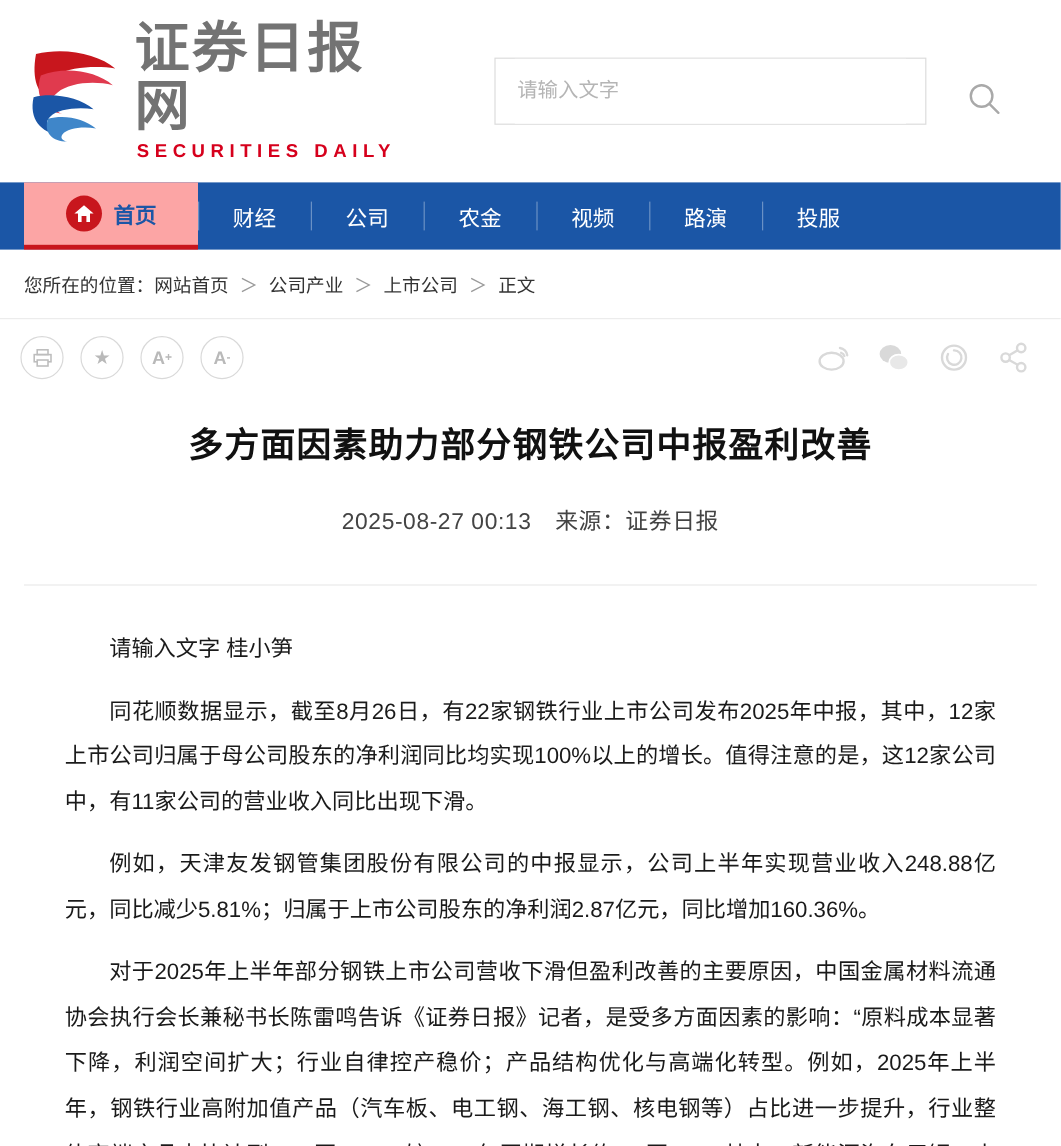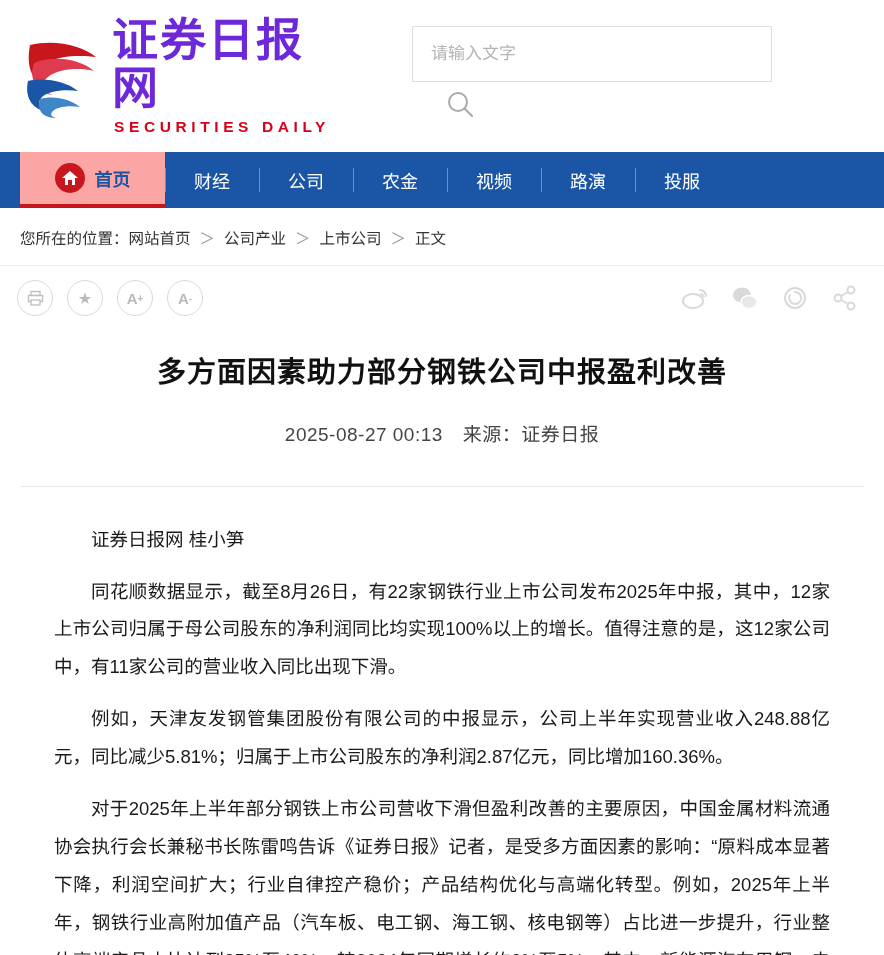--- a/index.html
+++ b/index.html
@@ -31,38 +31,37 @@
     width: 330px;
     height: 120px;
     padding-left: 4px;
   }
   .logo-mark { width: 80px; height: 86px; flex: none; }
   .logo-text { margin-left: 8px; }
   .logo-cn {
     font-family: "DejaVu Sans", "Liberation Sans", sans-serif;
     font-size: 46px;
     font-weight: bold;
-    color: #6d28d9;
+    color: #737373;
     letter-spacing: 2px;
     line-height: 1.05;
   }
   .logo-en {
     font-size: 15.5px;
     font-weight: bold;
     color: #d6001c;
     letter-spacing: 4.6px;
     margin-top: 6px;
     padding-left: 2px;
   }
 
   .search-area {
     margin-left: 62px;
     display: flex;
-    align-items: flex-start;
-    flex-direction: column;
+    align-items: flex-end;
   }
   .search-box {
     width: 360px;
     height: 56px;
     border: 1px solid #dcdcdc;
     background: #fff;
     display: flex;
     align-items: center;
     padding: 0 16px;
   }
@@ -333,20 +332,20 @@
 
   <div class="article">
     <h1 class="art-title">多方面因素助力部分钢铁公司中报盈利改善</h1>
     <div class="art-meta">
       <span>2025-08-27 00:13</span>
       <span style="margin-left:14px">来源：</span><span>证券日报</span>
     </div>
     <div class="divider"></div>
 
     <div class="body-text">
-      <p class="byline indent">证券日报网 桂小笋</p>
+      <p class="byline indent">请输入文字 桂小笋</p>
       <p class="indent">同花顺数据显示，截至8月26日，有22家钢铁行业上市公司发布2025年中报，其中，12家上市公司归属于母公司股东的净利润同比均实现100%以上的增长。值得注意的是，这12家公司中，有11家公司的营业收入同比出现下滑。</p>
       <p class="indent">例如，天津友发钢管集团股份有限公司的中报显示，公司上半年实现营业收入248.88亿元，同比减少5.81%；归属于上市公司股东的净利润2.87亿元，同比增加160.36%。</p>
       <p class="indent">对于2025年上半年部分钢铁上市公司营收下滑但盈利改善的主要原因，中国金属材料流通协会执行会长兼秘书长陈雷鸣告诉《证券日报》记者，是受多方面因素的影响：“原料成本显著下降，利润空间扩大；行业自律控产稳价；产品结构优化与高端化转型。例如，2025年上半年，钢铁行业高附加值产品（汽车板、电工钢、海工钢、核电钢等）占比进一步提升，行业整体高端产品占比达到35%至40%，较2024年同期增长约3%至5%。其中，新能源汽车用钢、电工钢等细分领域增速显著。新能源汽车用钢市场规模同</p>
     </div>
   </div>
 
 </div>
 
 </body></html>

